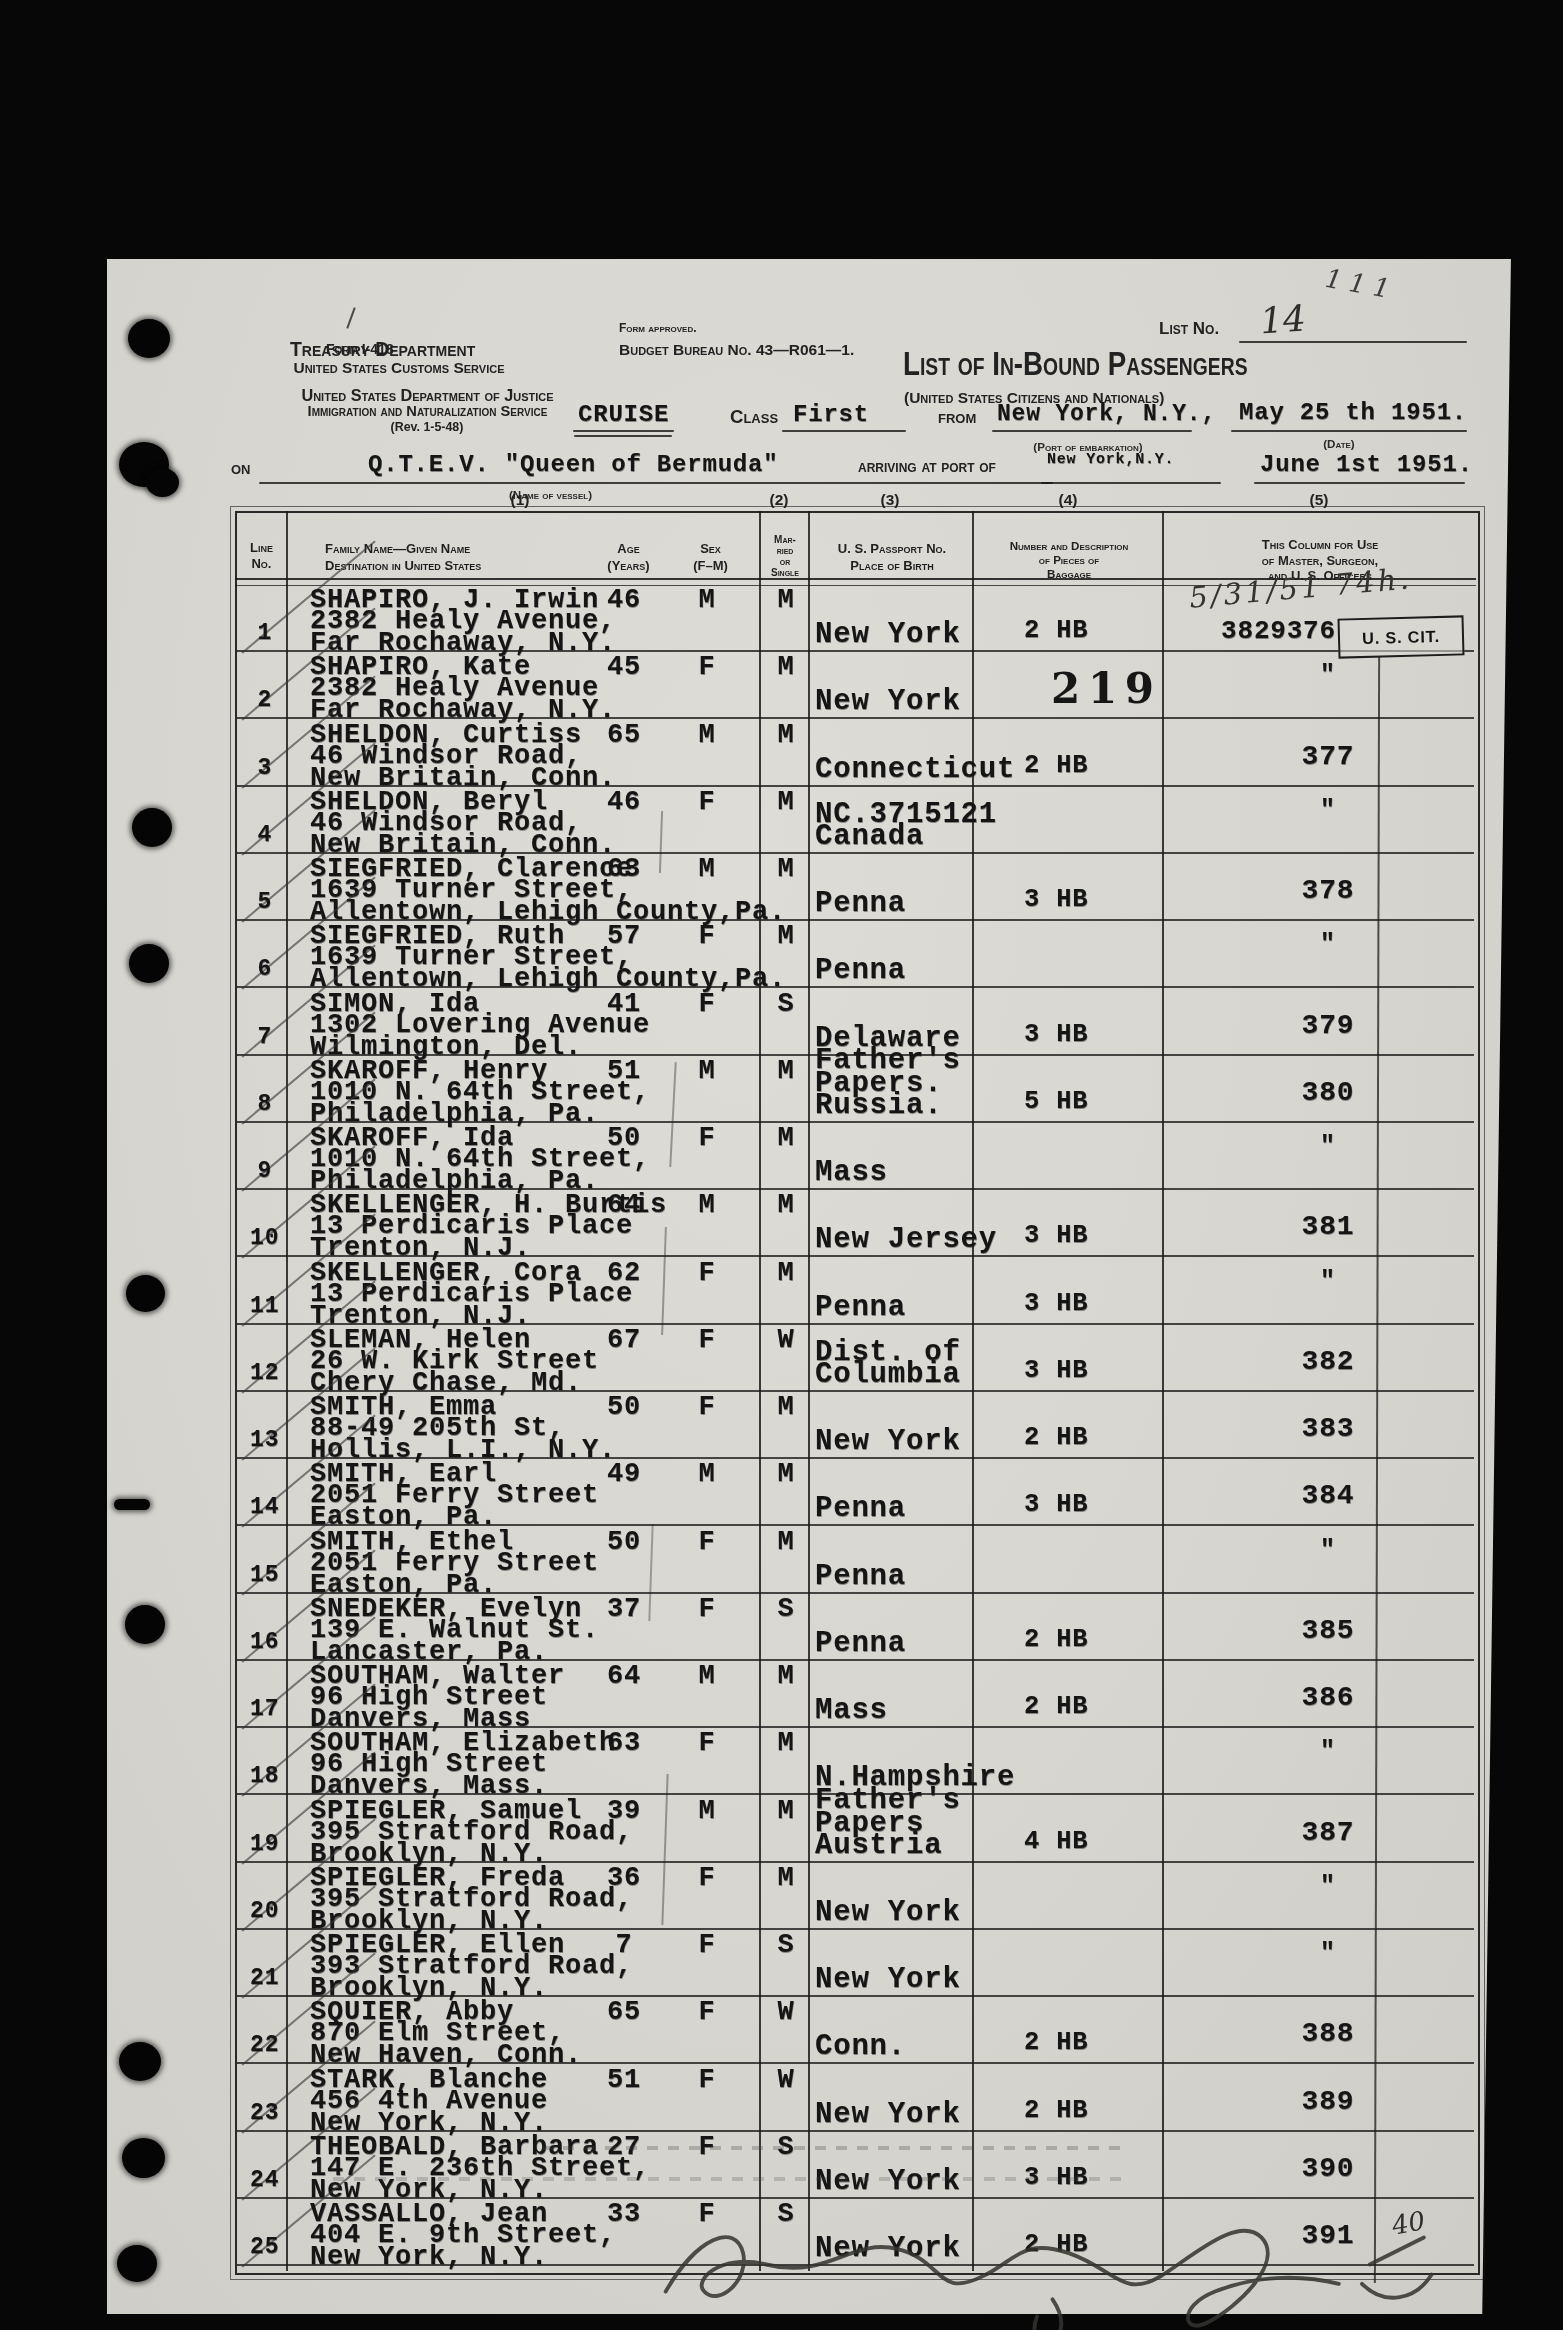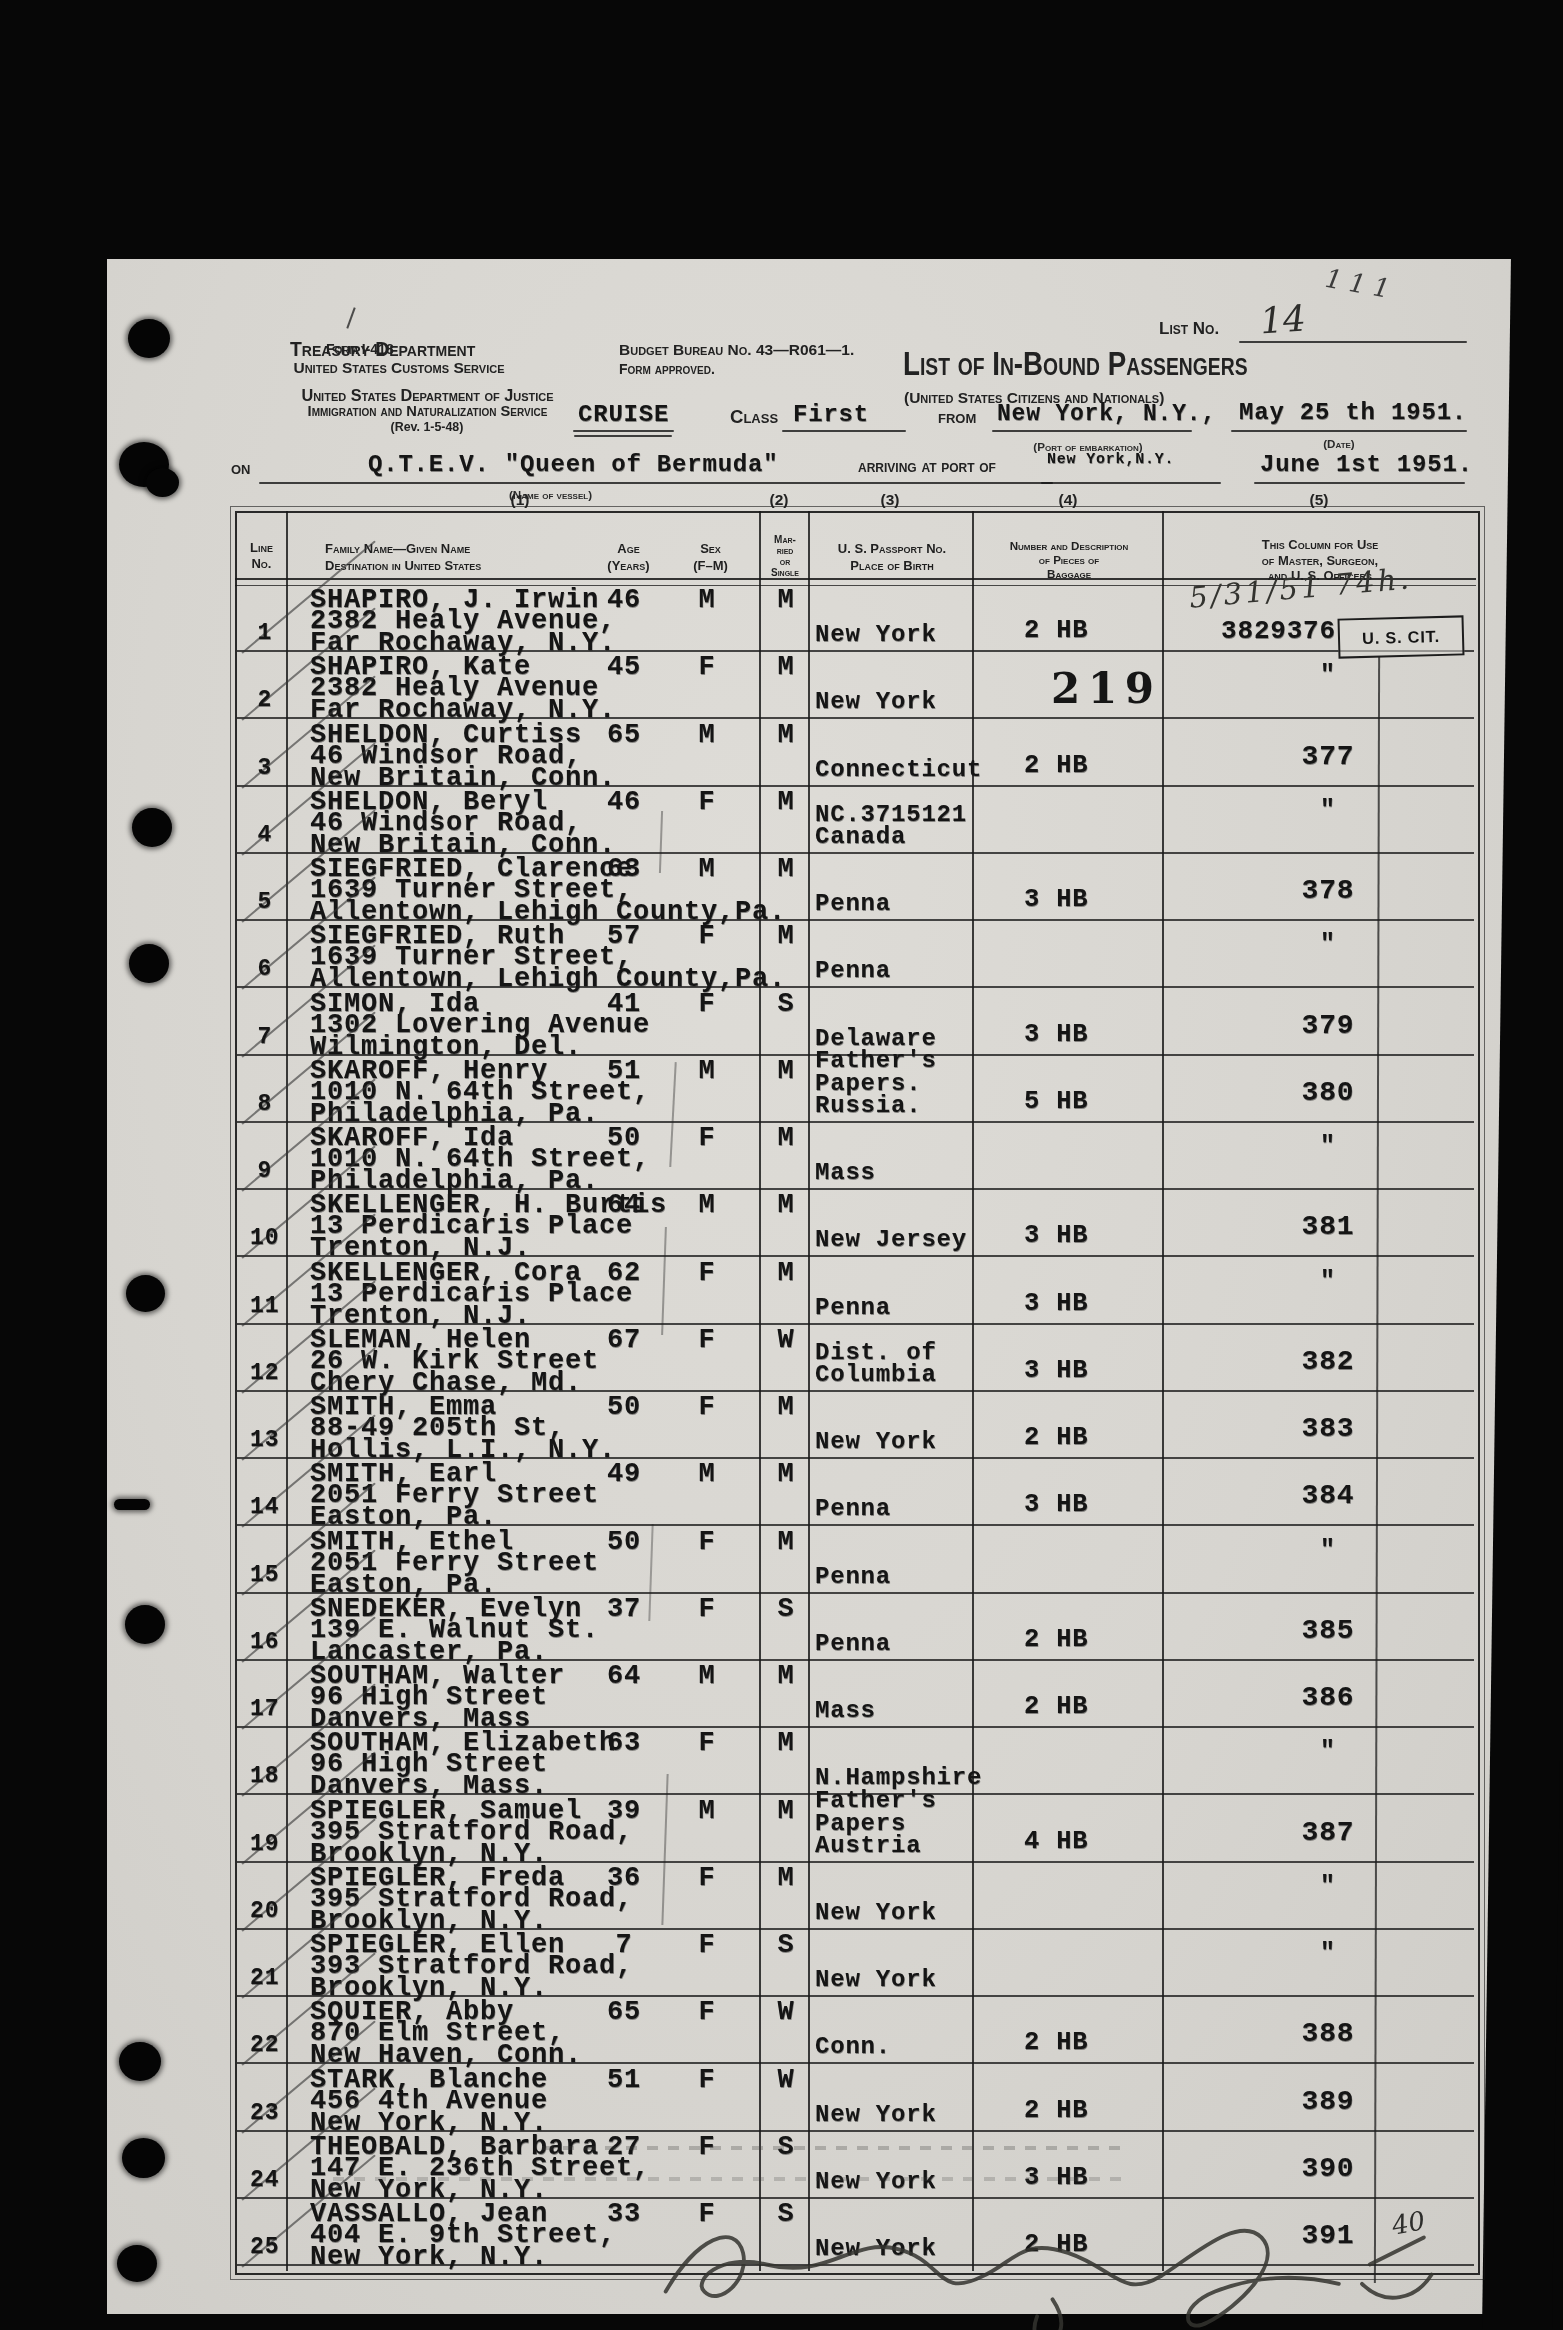--- a/index.html
+++ b/index.html
@@ -31,21 +31,21 @@
   .prow span,.prow div{position:absolute;}
   .c-slash{left:4.6px;bottom:-4.6px;width:174px;height:2.3px;background:rgba(52,52,52,.6);
            transform:rotate(-40deg);transform-origin:0 50%;border-radius:1.5px;}
   .c-line{left:6.2px;bottom:3.9px;width:43px;text-align:center;font-size:23px;}
   .c-name{left:73px;top:1.5px;font-size:27px;}
   .c-age{left:356px;top:1.5px;width:62px;text-align:center;font-size:27px;}
   .c-sex{left:443px;top:1.5px;width:54px;text-align:center;font-size:27px;}
   .c-st{left:525px;top:1.5px;width:48px;text-align:center;font-size:27px;}
   .c-addr1{left:73px;top:23px;font-size:27px;}
   .c-addr2{left:73px;top:45px;font-size:27px;}
-  .c-birth{left:578px;bottom:3.1px;font-size:24px;line-height:22.5px;}
+  .c-birth{left:578px;bottom:3.1px;font-size:29px;line-height:22.5px;}
   .c-birth div{position:static;}
   .c-bag{left:787px;bottom:4.6px;font-size:25.5px;text-align:center;}
   .c-off{left:1006px;top:23px;width:170px;text-align:center;font-size:28px;}
   .c-off.ditto{top:11px;font-size:25px;}
   .c-off.row1{left:964px;width:155px;top:33px;font-size:26px;}
   .c-bagstamp{left:814px;top:14px;font-family:"DejaVu Serif",serif;font-weight:bold;font-size:42px;
               letter-spacing:7.7px;color:#161616;}
   .c-hand{left:952px;top:-12.4px;font-family:"DejaVu Serif",serif;font-style:italic;font-size:29px;
           letter-spacing:3.1px;color:#33332f;transform:rotate(-5deg);white-space:nowrap;}
   .c-stamp{left:1101px;top:34px;width:122px;height:36px;border:2.3px solid #1d1d1d;
@@ -79,21 +79,21 @@
   <span class="hand" style="left:1325px;top:269px;font-size:26px;letter-spacing:7.7px;transform:rotate(10deg);color:#3c3c3c;">111</span>
   <div class="penline" style="left:350px;top:307px;width:2.3px;height:22px;transform:rotate(20deg);"></div>
 
   <span class="printed sc" style="left:326px;top:341px;width:124px;font-size:14px;">Form I-418</span>
   <span class="printed sc" style="left:290px;top:338px;width:217px;text-align:left;font-size:19.4px;">Treasury Department</span>
   <span class="printed sc" style="left:283px;top:359px;width:232px;text-align:center;font-size:15.5px;">United States Customs Service</span>
   <span class="printed sc" style="left:296px;top:386px;width:263px;text-align:center;font-size:16.3px;">United States Department of Justice</span>
   <span class="printed sc" style="left:292px;top:403px;width:271px;text-align:center;font-size:14.7px;">Immigration and Naturalization Service</span>
   <span class="printed" style="left:369px;top:420px;width:116px;text-align:center;font-size:12.4px;">(Rev. 1-5-48)</span>
 
-  <span class="printed sc" style="left:619px;top:321px;font-size:14px;margin-top:40px;">Form approved.</span>
+  <span class="printed sc" style="left:619px;top:321px;font-size:12px;">Form approved.</span>
   <span class="printed sc" style="left:619px;top:341px;font-size:15.5px;">Budget Bureau No. 43—R061—1.</span>
 
   <span class="printed sc" style="left:1159px;top:319px;font-size:17px;">List No.</span>
   <span class="hand" style="left:1260px;top:299px;font-size:36px;transform:rotate(-4deg);">14</span>
   <div class="uline" style="left:1239px;top:341px;width:228px;"></div>
 
   <span class="printed sc" style="left:903px;top:345px;font-size:33px;transform:scaleX(.84);transform-origin:left;white-space:nowrap;">List of In-Bound Passengers</span>
   <span class="printed sc" style="left:904px;top:389px;font-size:15.5px;">(United States Citizens and Nationals)</span>
 
   <span class="typed" style="left:578px;top:401px;font-size:24px;">CRUISE</span>

